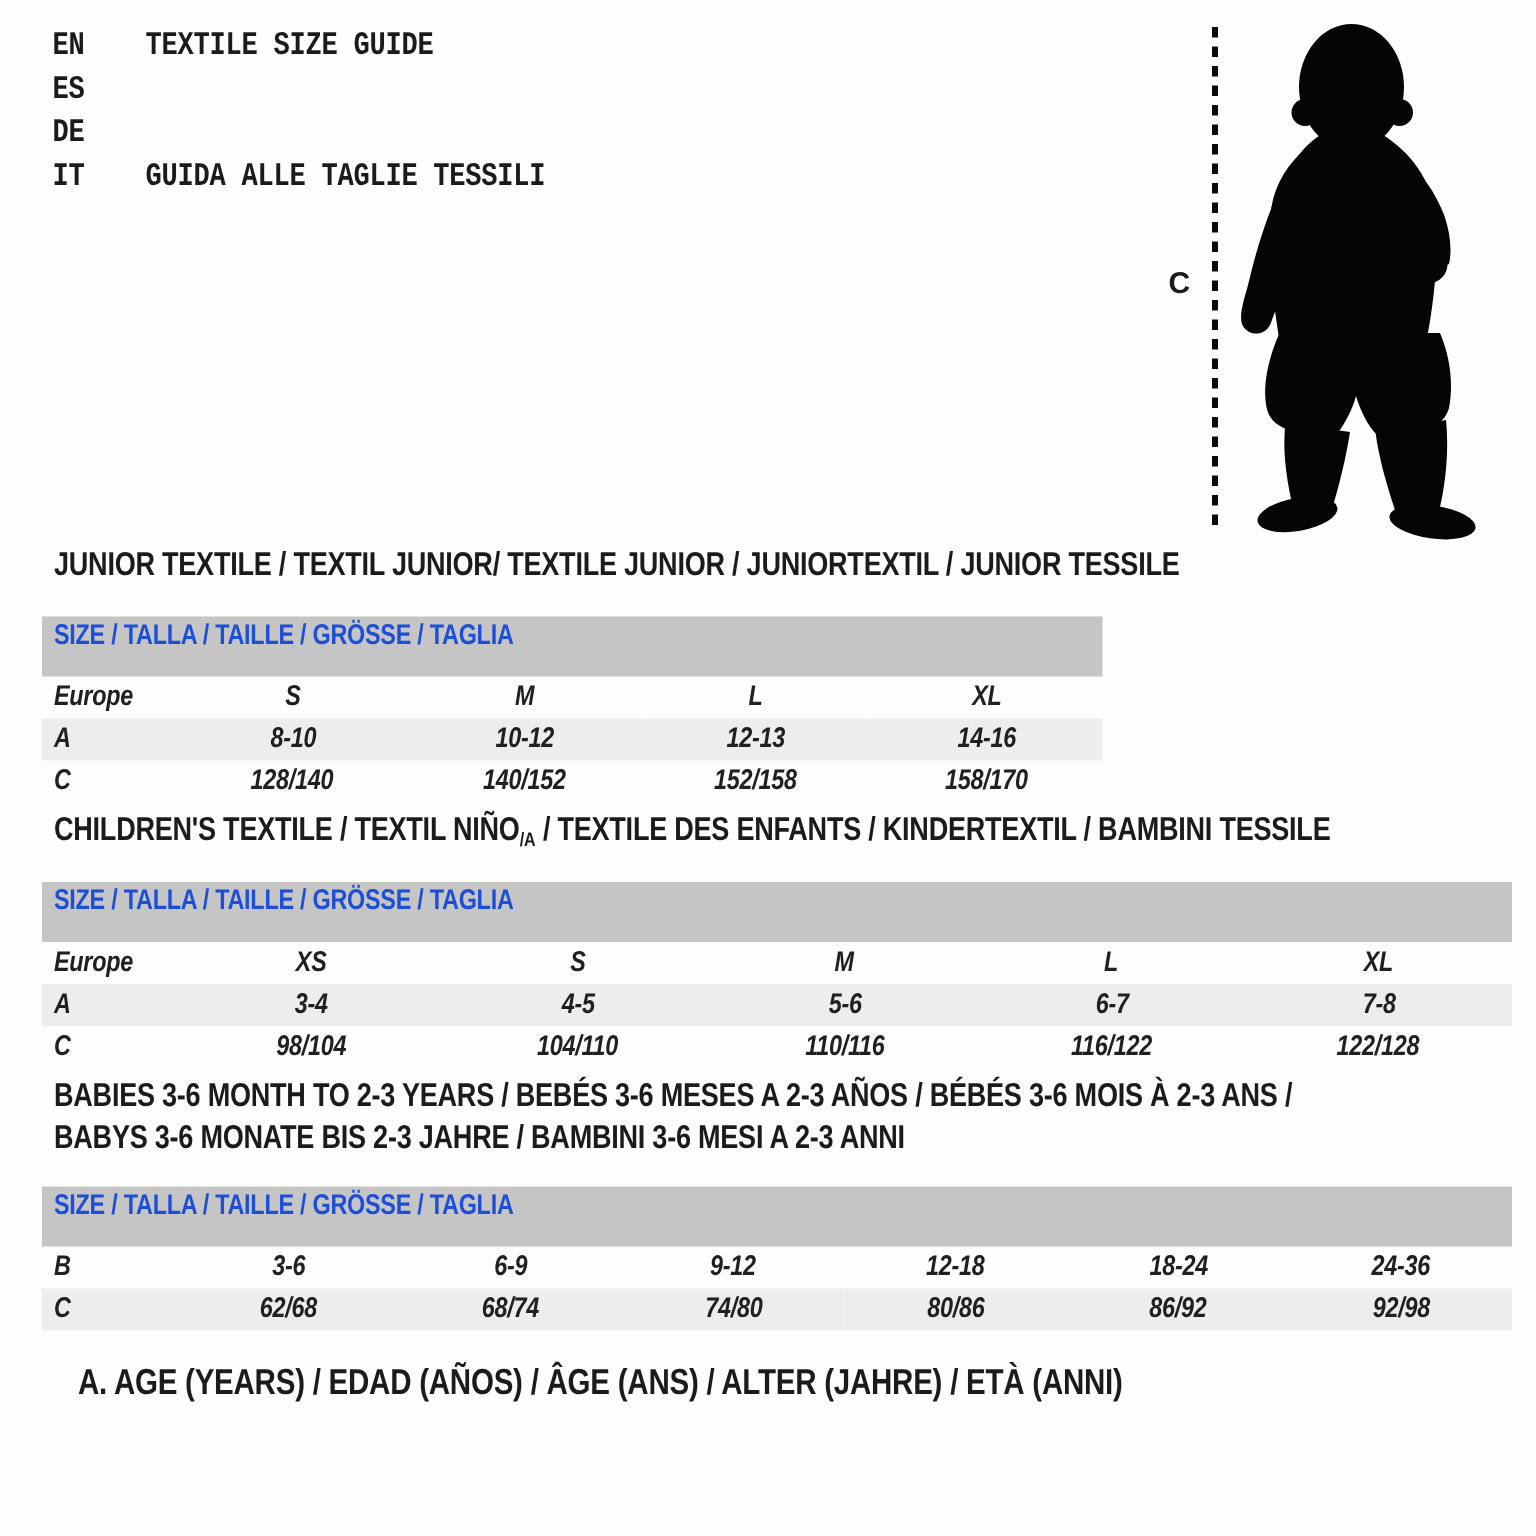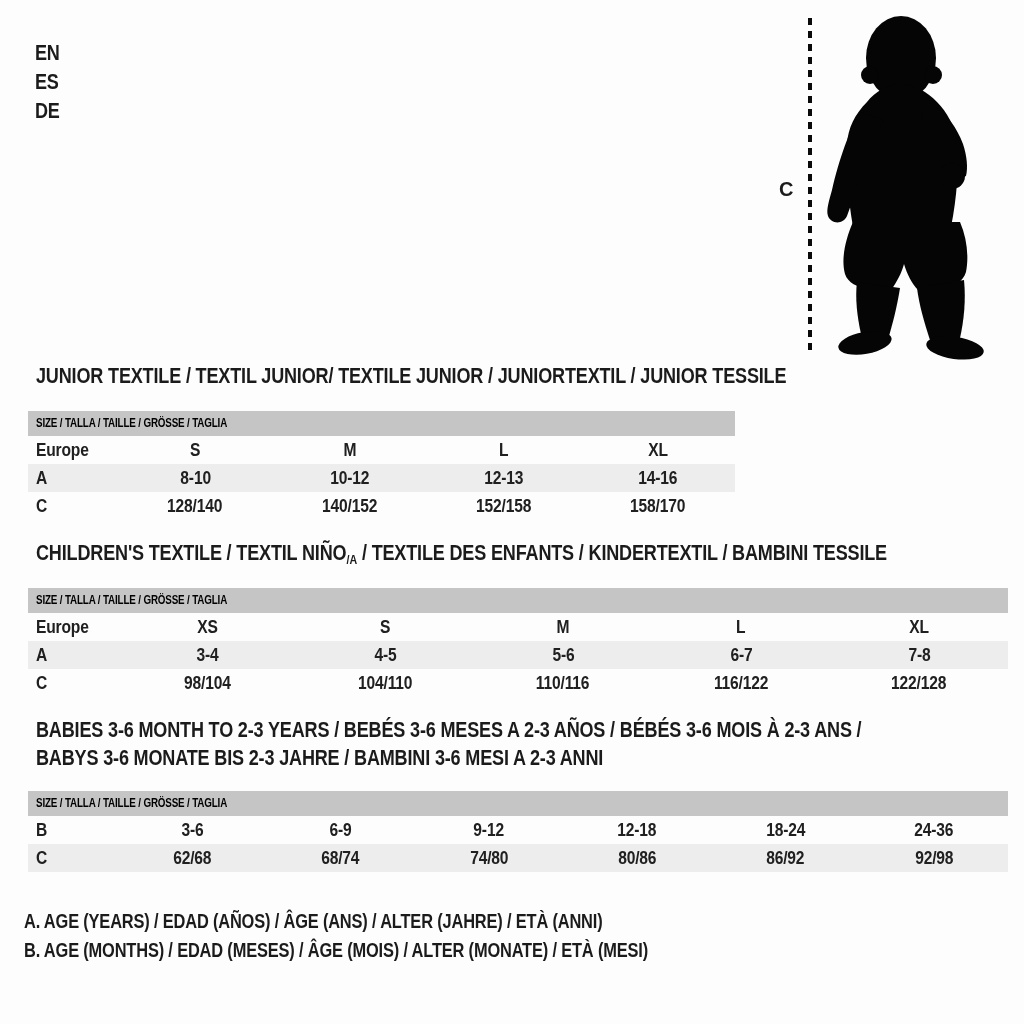--- a/index.html
+++ b/index.html
@@ -6,65 +6,70 @@
   .page {
     position:relative; width:1024px; height:1024px; overflow:hidden;
     background:#fdfdfd; color:#1b1b1b; font-weight:bold;
     font-family:"Liberation Sans", sans-serif;
   }
   
   .cnd  { display:inline-block; transform:scaleX(.82); transform-origin:0 60%; white-space:nowrap; letter-spacing:-.2px; }
   .cndc { display:inline-block; transform:scaleX(.82); transform-origin:50% 60%; white-space:nowrap; letter-spacing:-.2px; }
 
   
-  .lang { position:absolute; left:35px; top:38px; font-size:22px; line-height:29px; }
+  .lang { position:absolute; left:35px; top:16px; font-size:22px; line-height:29px;font-family:Liberation Mono, monospace; }
   .lang-row { display:flex; }
   .lang-code { display:inline-block; width:62px; }
 
   
   .figure { position:absolute; left:775px; top:2px; width:240px; height:362px; }
   .figure svg { position:absolute; left:0; top:0; }
   .c-label { position:absolute; left:4px; top:176px; font-size:20px; }
 
   
   .sec-title { position:absolute; font-size:22px; line-height:24px; }
   #junior-title   { left:36px; top:364px;text-align:right; }
   #children-title { left:36px; top:541px; }
   #babies-title   { left:36px; top:716px; line-height:28px; }
   .sub { font-size:13px; position:relative; top:4px; letter-spacing:0; }
 
   
   .size-table { position:absolute; }
   #junior-table   { left:28px; top:411px; width:707px; }
   #children-table { left:28px; top:588px; width:980px; }
   #babies-table   { left:28px; top:791px; width:980px; }
-  .band { height:25px; background:#c5c5c5; line-height:25px; padding-left:8px; font-size:12px; color:#000000; }
-  .size-table table { width:100%; border-collapse:collapse; table-layout:fixed; font-size:19px; color:#202020; }
+  .band { height:40px; background:#c5c5c5; line-height:25px; padding-left:8px; font-size:19px; color:#1d4ed8; }
+  .size-table table { width:100%; border-collapse:collapse; table-layout:fixed; font-size:19px; color:#202020;font-style:italic; }
   .size-table td { height:28px; padding:0; text-align:center; }
   .size-table td.lbl { text-align:left; padding-left:8px; }
   .size-table col.label { width:90px; }
   .size-table tr.stripe { background:#ededed; }
 
   
-  .notes { position:absolute; left:24px; top:907px; font-size:20px; line-height:29px; }
+  .notes { position:absolute; left:52px; top:907px; font-size:24px; line-height:29px;text-align:right; }
 </style>
 </head>
 <body>
 
 <div class="page">
 
   <div class="lang">
     <div class="lang-row">
       <span class="lang-code"><span class="cnd">EN</span></span>
+      <span><span class="cnd">TEXTILE SIZE GUIDE</span></span>
     </div>
     <div class="lang-row">
       <span class="lang-code"><span class="cnd">ES</span></span>
     </div>
     <div class="lang-row">
       <span class="lang-code"><span class="cnd">DE</span></span>
+    </div>
+    <div class="lang-row">
+      <span class="lang-code"><span class="cnd">IT</span></span>
+      <span><span class="cnd">GUIDA ALLE TAGLIE TESSILI</span></span>
     </div>
   </div>
 
   <div class="figure">
     <span class="c-label">C</span>
     <svg width="240" height="362" viewBox="0 0 240 362">
       <line x1="35" y1="16" x2="35" y2="354" stroke="#0a0a0a" stroke-width="4" stroke-dasharray="7 6"></line>
       <g fill="#050505">
         <ellipse cx="126" cy="56" rx="35" ry="42"></ellipse>
         <circle cx="95" cy="73" r="9"></circle>
@@ -204,16 +209,15 @@
         <td><span class="cndc">80/86</span></td>
         <td><span class="cndc">86/92</span></td>
         <td><span class="cndc">92/98</span></td>
       </tr>
     </tbody>
       </table>
   </div>
 
   <div class="notes">
     <div><span class="cnd">A. AGE (YEARS) / EDAD (AÑOS) / ÂGE (ANS) / ALTER (JAHRE) / ETÀ (ANNI)</span></div>
-    <div><span class="cnd">B. AGE (MONTHS) / EDAD (MESES) / ÂGE (MOIS) / ALTER (MONATE) / ETÀ (MESI)</span></div>
   </div>
 
 </div>
 
 </body></html>

